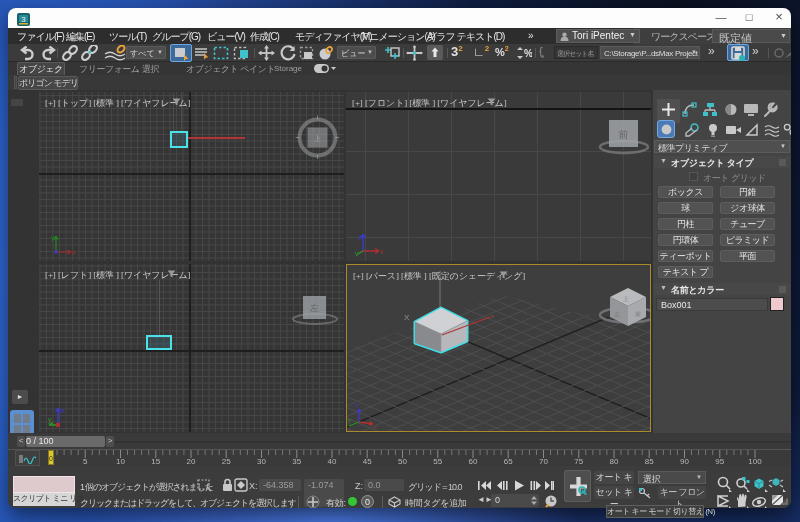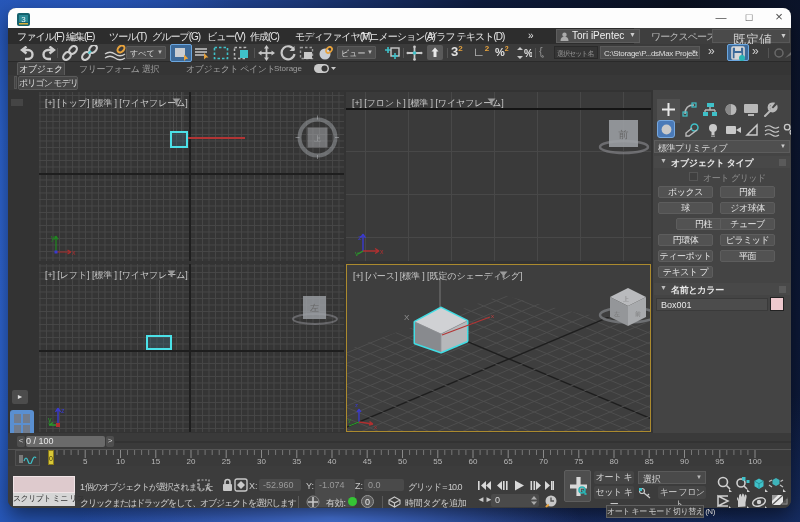--- a/index.html
+++ b/index.html
@@ -37,21 +37,21 @@
 
 #leftstrip { position:absolute; left:0; top:82px; width:31px; height:343px; background:#333333; }
 
 .vp { position:absolute; overflow:hidden; }
 .grid-fine { background-color:#353535;
   background-image:linear-gradient(#474747 1px, transparent 1px),linear-gradient(90deg,#474747 1px, transparent 1px);
   background-size:6.5px 6.5px; }
 .grid-coarse { background-color:#3a3a3a;
   background-image:linear-gradient(#484848 1px, transparent 1px),linear-gradient(90deg,#484848 1px, transparent 1px);
   background-size:43px 43px; }
-.vplabel { position:absolute; left:6px; top:5px; font-size:9px; color:#c8c8c8; letter-spacing:-0.1px; white-space:nowrap; }
+.vplabel { position:absolute; left:6px; top:5px; font-size:9px; color:#c8c8c8; letter-spacing:-0.1px; white-space:nowrap;font-family:Liberation Serif, serif; }
 .axisline { position:absolute; background:#1e1e1e; }
 
 #cmdpanel { position:absolute; left:645px; top:82px; width:138px; height:359px; background:#444444; font-size:9px; color:#d8d8d8; }
 .cbtn { position:absolute; width:55px; height:12px; background:#525252; border:1px solid #5d5d5d; border-radius:2px; color:#e2e2e2; font-size:9px; text-align:center; line-height:11px; letter-spacing:-0.5px; overflow:hidden; }
 
 #timeslider { position:absolute; left:0; top:425px; width:100%; height:16px; background:#3a3a3a; }
 #ruler { position:absolute; left:0; top:441px; width:100%; height:17px; background:#3a3a3a; }
 #statusbar { position:absolute; left:0; top:458px; width:100%; height:42px; background:#3c3c3c; font-size:9px; color:#d0d0d0; }
 .fld { background:#4a4a4a; border-radius:2px; color:#9a9a9a; }
 #tooltip { position:absolute; left:606px; top:505px; width:98px; height:13px; background:#3e3e3e; border:1px solid #606060; color:#cfcfcf; font-size:8px; text-align:center; line-height:12px; z-index:50; letter-spacing:-0.5px; white-space:nowrap; }
@@ -85,21 +85,21 @@
     <div class="abs" style="left:548px;top:1px;width:84px;height:14px;background:#4e4e4e;border:1px solid #5e5e5e;border-radius:0">
       <svg class="abs" style="left:3px;top:2px" width="9" height="9" viewBox="0 0 9 9">
           <circle cx="4.5" cy="2.8" r="2.2" fill="#aaa"></circle>
           <path d="M0.5 9 a4 4.2 0 0 1 8 0 z" fill="#aaa"></path>
         </svg>
       <span class="abs" style="left:15px;top:0px;font-size:10px;color:#f0f0f0">Tori iPentec</span>
       <span class="abs" style="left:72px;top:1px;font-size:7px;color:#ccc">▼</span>
     </div>
     <span class="m" style="left:643px;color:#b8b8b8;font-size:10px">ワークスペース:</span>
     <div class="abs" style="left:704px;top:1px;width:78px;height:14px;background:#4a4a4a;border:1px solid #585858">
-      <span class="abs" style="left:20px;top:1px;font-size:13px;color:#ccc">既定値</span>
+      <span class="abs" style="left:6px;top:1px;font-size:11px;color:#ccc">既定値</span>
       <span class="abs" style="right:2px;top:2px;font-size:7px;color:#ccc">▼</span>
     </div>
   </div>
   <div id="toolbar">
     <svg class="abs" style="left:10px;top:2px" width="40" height="15" viewBox="0 0 40 15">
       <path d="M5 4 L10 4 a4.5 4.5 0 0 1 0 9 L7 13" stroke="#cdcdcd" stroke-width="2.4" fill="none"></path>
       <path d="M8.5 0.5 L4 4 L8.5 7.5" stroke="#cdcdcd" stroke-width="2.4" fill="none"></path>
       <path d="M35 4 L30 4 a4.5 4.5 0 0 0 0 9 L33 13" stroke="#cdcdcd" stroke-width="2.4" fill="none"></path>
       <path d="M31.5 0.5 L36 4 L31.5 7.5" stroke="#cdcdcd" stroke-width="2.4" fill="none"></path>
     </svg>
@@ -484,21 +484,21 @@
       <div class="abs" style="right:4px;top:3px;width:7px;height:7px;background:#5a5a5a"></div>
     </div>
     <div class="abs" style="left:36px;top:82px;color:#8a8a8a;letter-spacing:-0.5px">
         <span class="abs" style="left:0;top:0;width:9px;height:9px;background:#3f3f3f;border:1px solid #565656"></span>
         <span class="abs" style="left:14px;top:0;white-space:nowrap">オート グリッド</span>
       </div>
     <div class="cbtn" style="left:5px;top:96px">ボックス</div>
       <div class="cbtn" style="left:67px;top:96px">円錐</div>
     <div class="cbtn" style="left:5px;top:112px">球</div>
       <div class="cbtn" style="left:67px;top:112px">ジオ球体</div>
-    <div class="cbtn" style="left:23px;top:128px">円柱</div>
+    <div class="cbtn" style="left:5px;top:128px">円柱</div>
       <div class="cbtn" style="left:67px;top:128px">チューブ</div>
     <div class="cbtn" style="left:5px;top:144px">円環体</div>
       <div class="cbtn" style="left:67px;top:144px">ピラミッド</div>
     <div class="cbtn" style="left:5px;top:160px">ティーポット</div>
       <div class="cbtn" style="left:67px;top:160px">平面</div>
     <div class="cbtn" style="left:5px;top:176px">テキスト プラス</div>
     <div class="abs" style="left:1px;top:193px;width:136px;height:12px;background:#484848;color:#e8e8e8;font-weight:bold">
       <span class="abs" style="left:6px;top:1px;font-size:7px;color:#bbb">▼</span>
       <span class="abs" style="left:17px;top:1px;letter-spacing:-0.3px">名前とカラー</span>
       <div class="abs" style="right:4px;top:3px;width:7px;height:7px;background:#5a5a5a"></div>
@@ -661,24 +661,24 @@
     <svg class="abs" style="left:214px;top:12px" width="11" height="14" viewBox="0 0 11 14">
         <rect x="1" y="6" width="9" height="7" rx="1" fill="#c8c8c8"></rect>
         <path d="M3 6 V4 a2.5 2.5 0 0 1 5 0 V6" stroke="#c8c8c8" stroke-width="1.6" fill="none"></path>
       </svg>
     <svg class="abs" style="left:226px;top:12px" width="14" height="14" viewBox="0 0 14 14">
         <rect x="1" y="1" width="12" height="12" rx="2" fill="none" stroke="#c8c8c8" stroke-width="1.4"></rect>
         <path d="M7 3 L11 7 L7 11 L3 7z" fill="#c8c8c8"></path>
       </svg>
     <span class="abs" style="left:241px;top:15px;color:#c8c8c8">X:</span>
     <div class="fld abs" style="left:251px;top:13px;width:42px;height:12px">
-        <span class="abs" style="left:4px;top:1px">-52.960</span>
+        <span class="abs" style="left:4px;top:1px">-64.358</span>
       </div>
     <span class="abs" style="left:298px;top:15px;color:#c8c8c8">Y:</span>
-    <div class="fld abs" style="left:307px;top:13px;width:40px;height:28px">
+    <div class="fld abs" style="left:296px;top:13px;width:40px;height:28px">
         <span class="abs" style="left:4px;top:1px">-1.074</span>
       </div>
     <span class="abs" style="left:347px;top:15px;color:#c8c8c8">Z:</span>
     <div class="fld abs" style="left:356px;top:13px;width:40px;height:12px">
         <span class="abs" style="left:4px;top:1px">0.0</span>
       </div>
     <span class="abs" style="left:400px;top:15px;color:#c8c8c8;letter-spacing:-1px">グリッド = 10.0</span>
     <div class="abs" style="left:290px;top:30px;width:1px;height:12px;background:#5a5a5a"></div>
     <svg class="abs" style="left:298px;top:29px" width="14" height="14" viewBox="0 0 14 14">
         <circle cx="7" cy="7" r="6" fill="#505050" stroke="#888" stroke-width="1"></circle>

